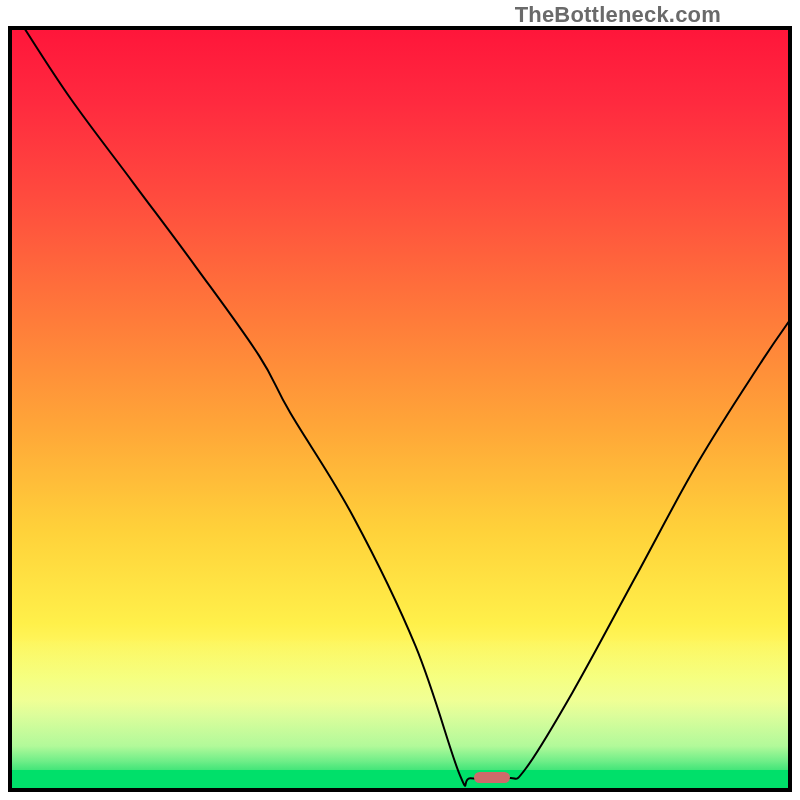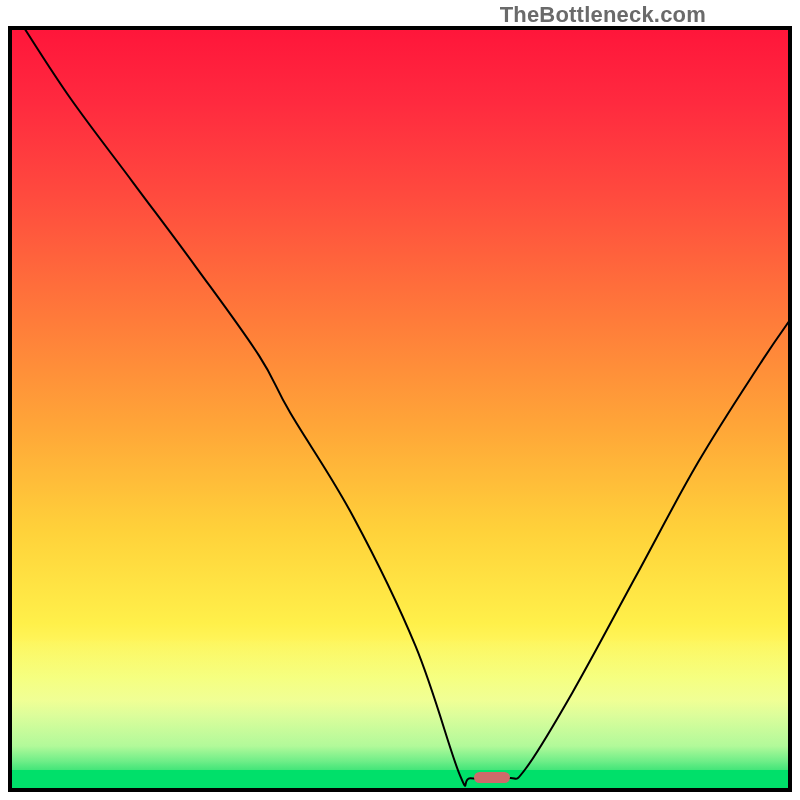--- a/index.html
+++ b/index.html
@@ -7,20 +7,21 @@
     padding: 0;
     width: 800px;
     height: 800px;
     background: #ffffff;
     overflow: hidden;
   }
   .stage {
     position: relative;
     width: 712px;
     height: 800px;
+    padding-left: 15px;
   }
   .watermark {
     position: absolute;
     top: 2px;
     right: 6px;
     font-family: Arial, Helvetica, sans-serif;
     font-size: 22px;
     font-weight: 600;
     color: #6a6a6a;
     letter-spacing: 0.2px;

